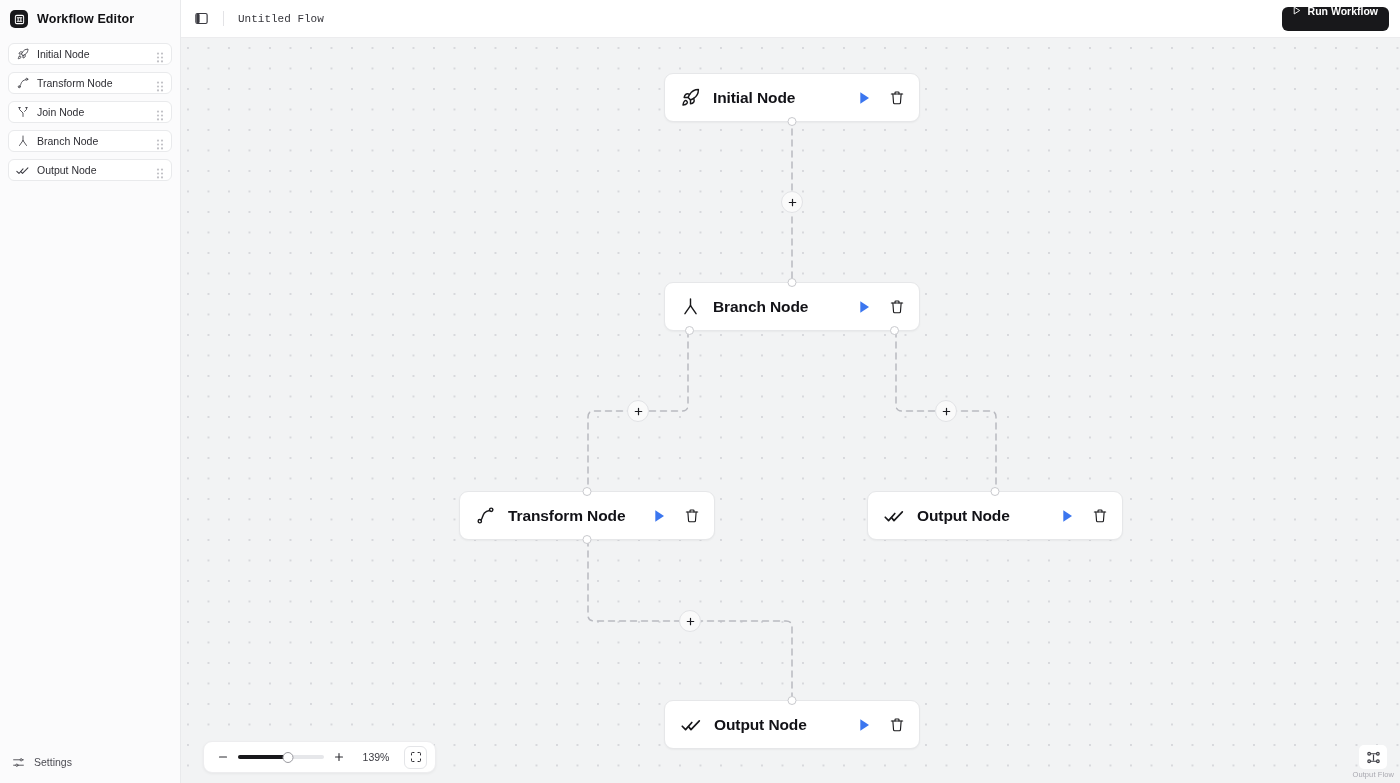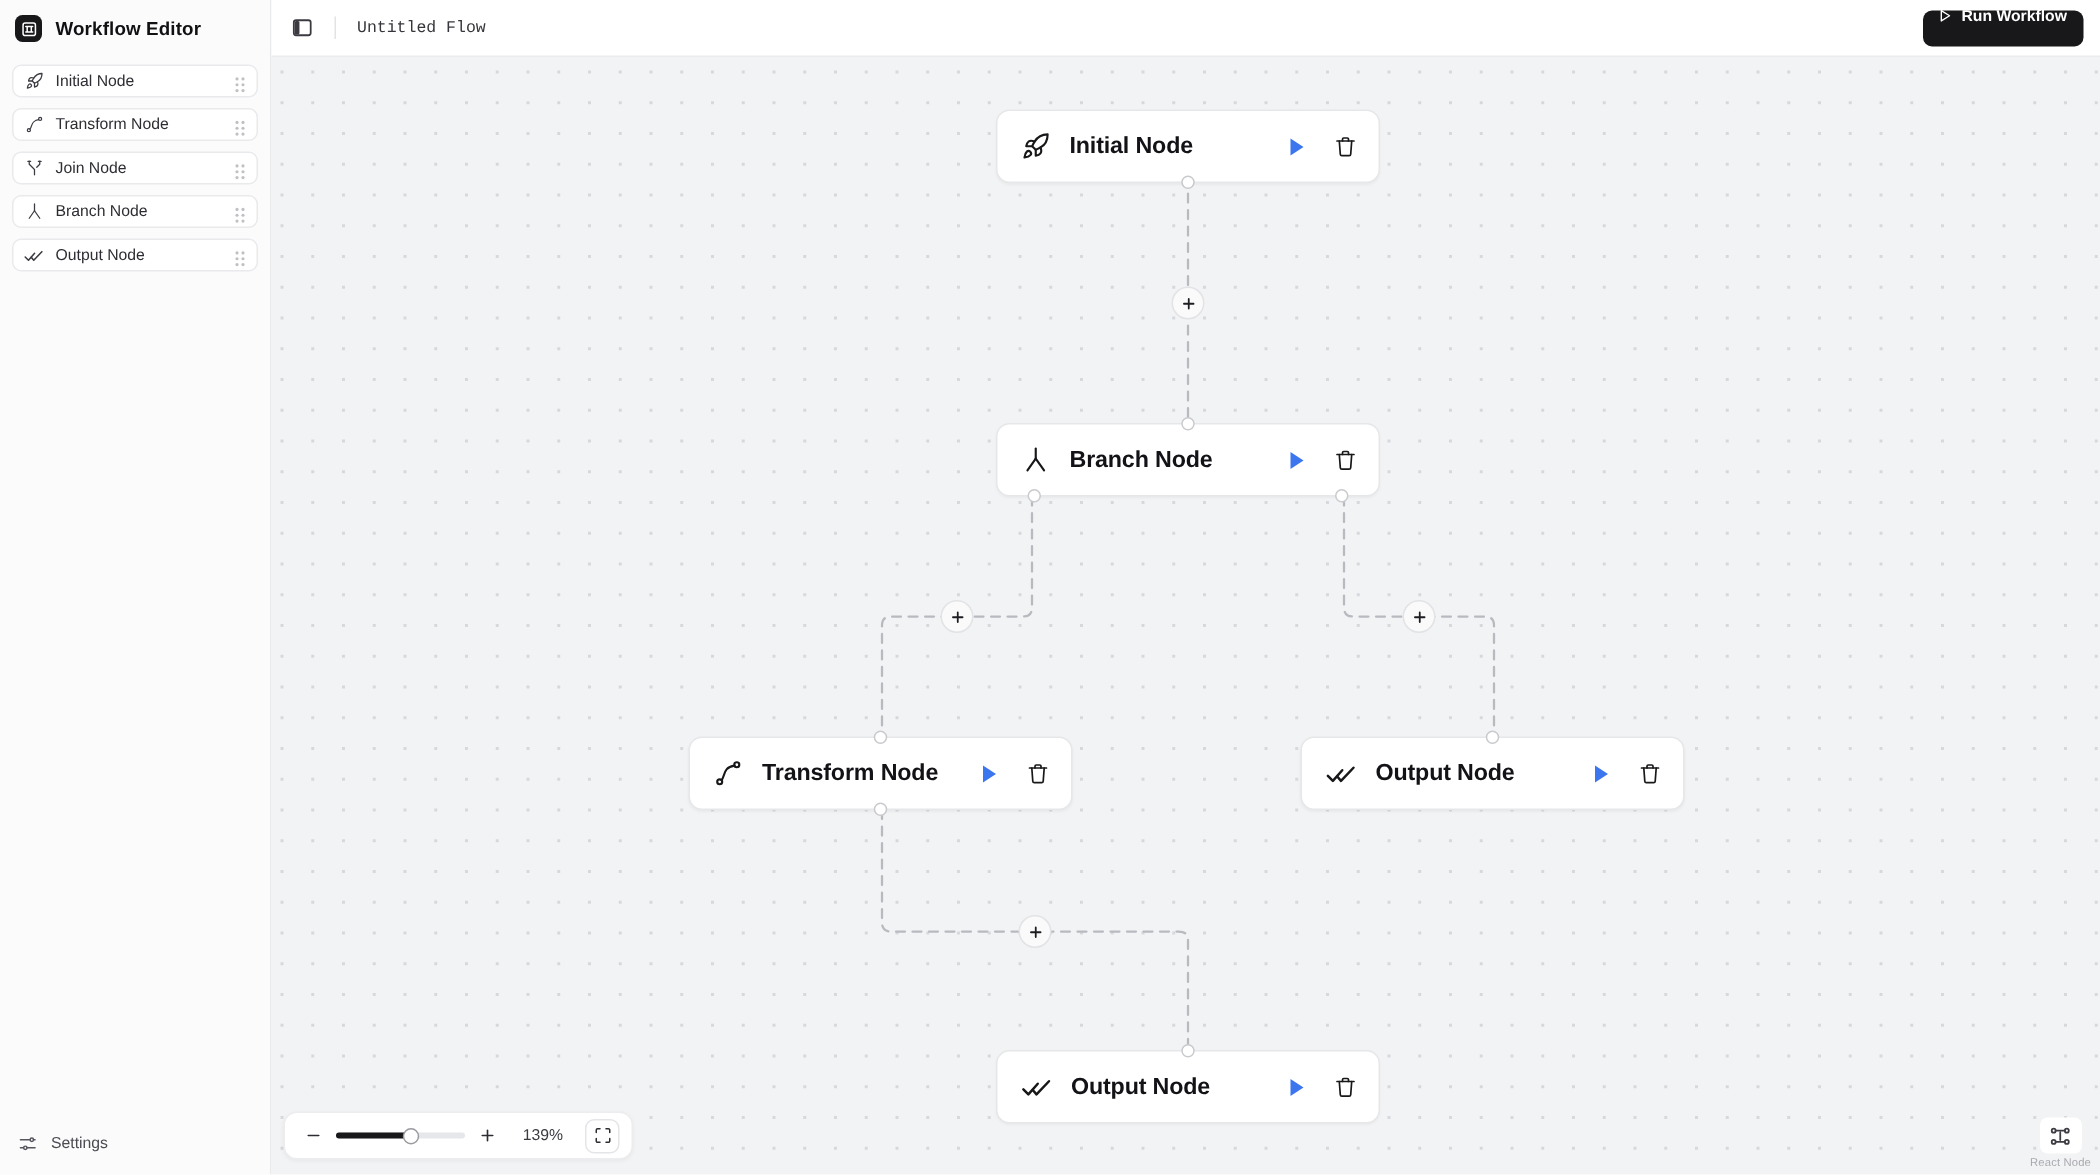--- a/index.html
+++ b/index.html
@@ -133,21 +133,21 @@
     border-radius: 50%;
     background: #fafafa;
     border: 1px solid #e2e3e6;
     display: flex; align-items: center; justify-content: center;
     cursor: pointer;
     z-index: 22;
   }
 
   
   #zoombar {
-    position: absolute; left: 8px; bottom: 10px;
+    position: absolute; left: 22px; bottom: 10px;
     height: 32px;
     background: #ffffff;
     border: 1px solid #ededef;
     border-radius: 9px;
     display: flex; align-items: center;
     padding: 0 8px 0 9px;
     gap: 0;
     box-shadow: 0 1px 3px rgba(16,18,24,.05);
     z-index: 45;
   }
@@ -535,18 +535,18 @@
       <div id="attrib">
         <span class="attrib-box">
           <svg width="15" height="15" viewBox="0 0 24 24" fill="none" stroke="#3c3c43" stroke-width="1.9" stroke-linecap="round">
             <circle cx="5" cy="6" r="2.1"></circle>
               <circle cx="19" cy="6" r="2.1"></circle>
             <circle cx="5" cy="18" r="2.1"></circle>
               <circle cx="19" cy="18" r="2.1"></circle>
             <path d="M7.1 6H17M7.1 18H17M12 8v8"></path>
           </svg>
         </span>
-        <span class="attrib-text">React Node</span>
+        <span class="attrib-text">Output Flow</span>
       </div>
 
     </div>
   </div>
 </div>
 
 </body></html>

